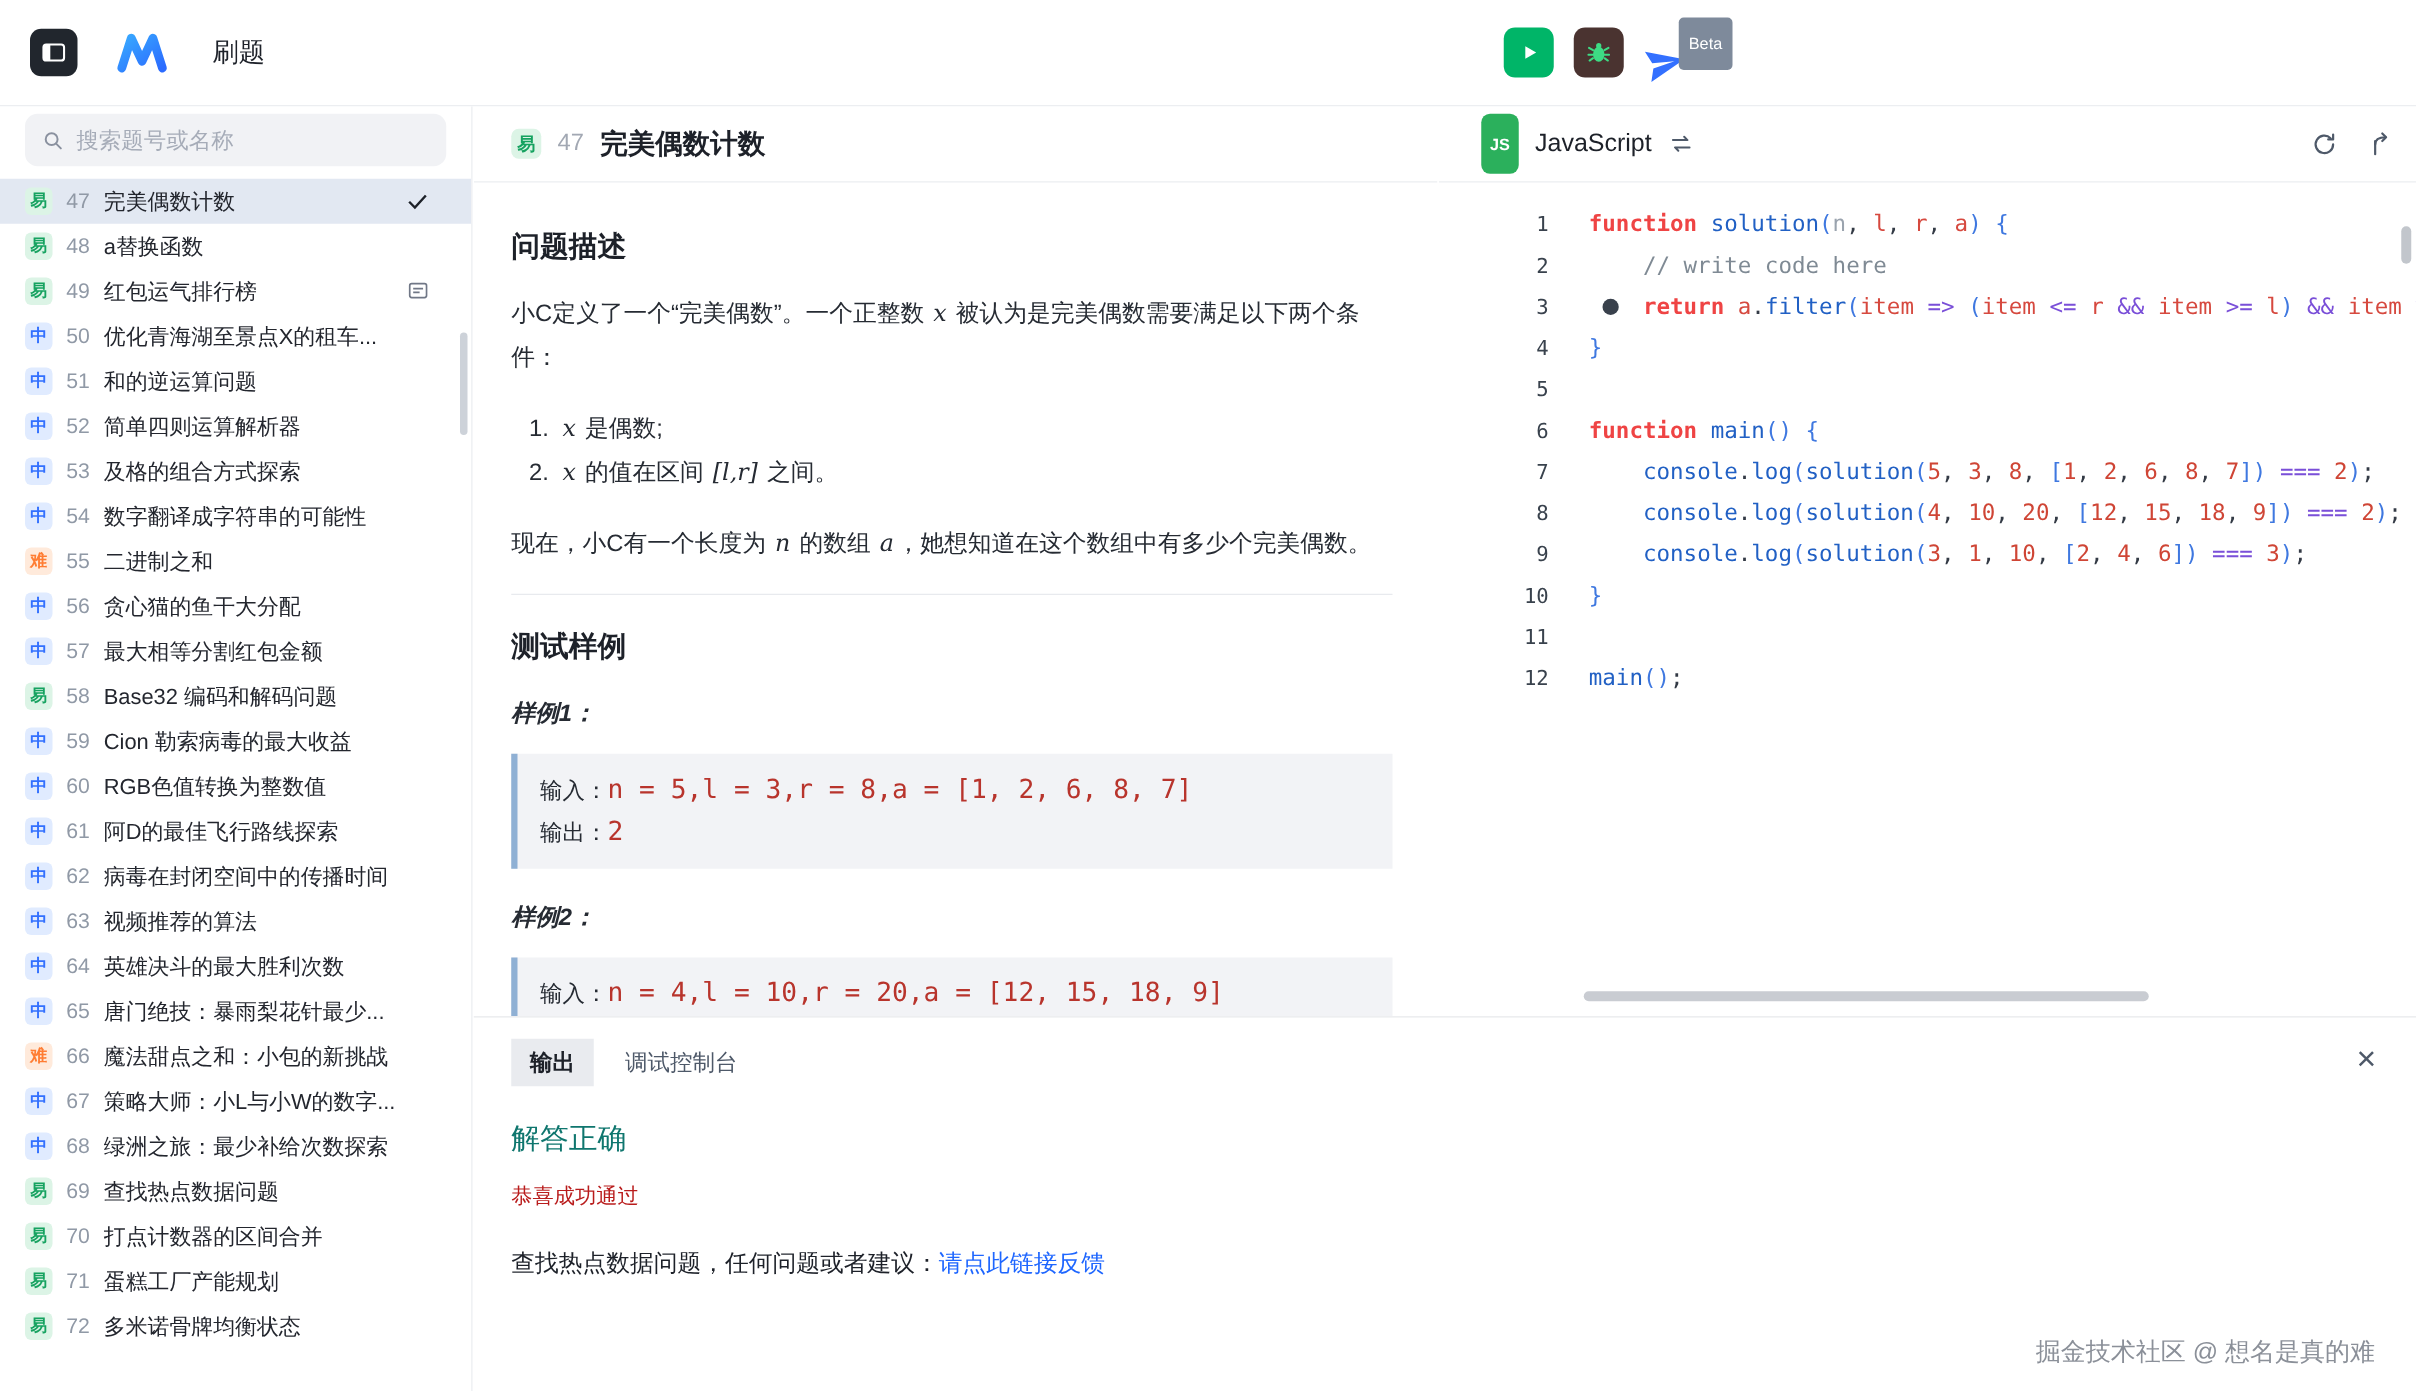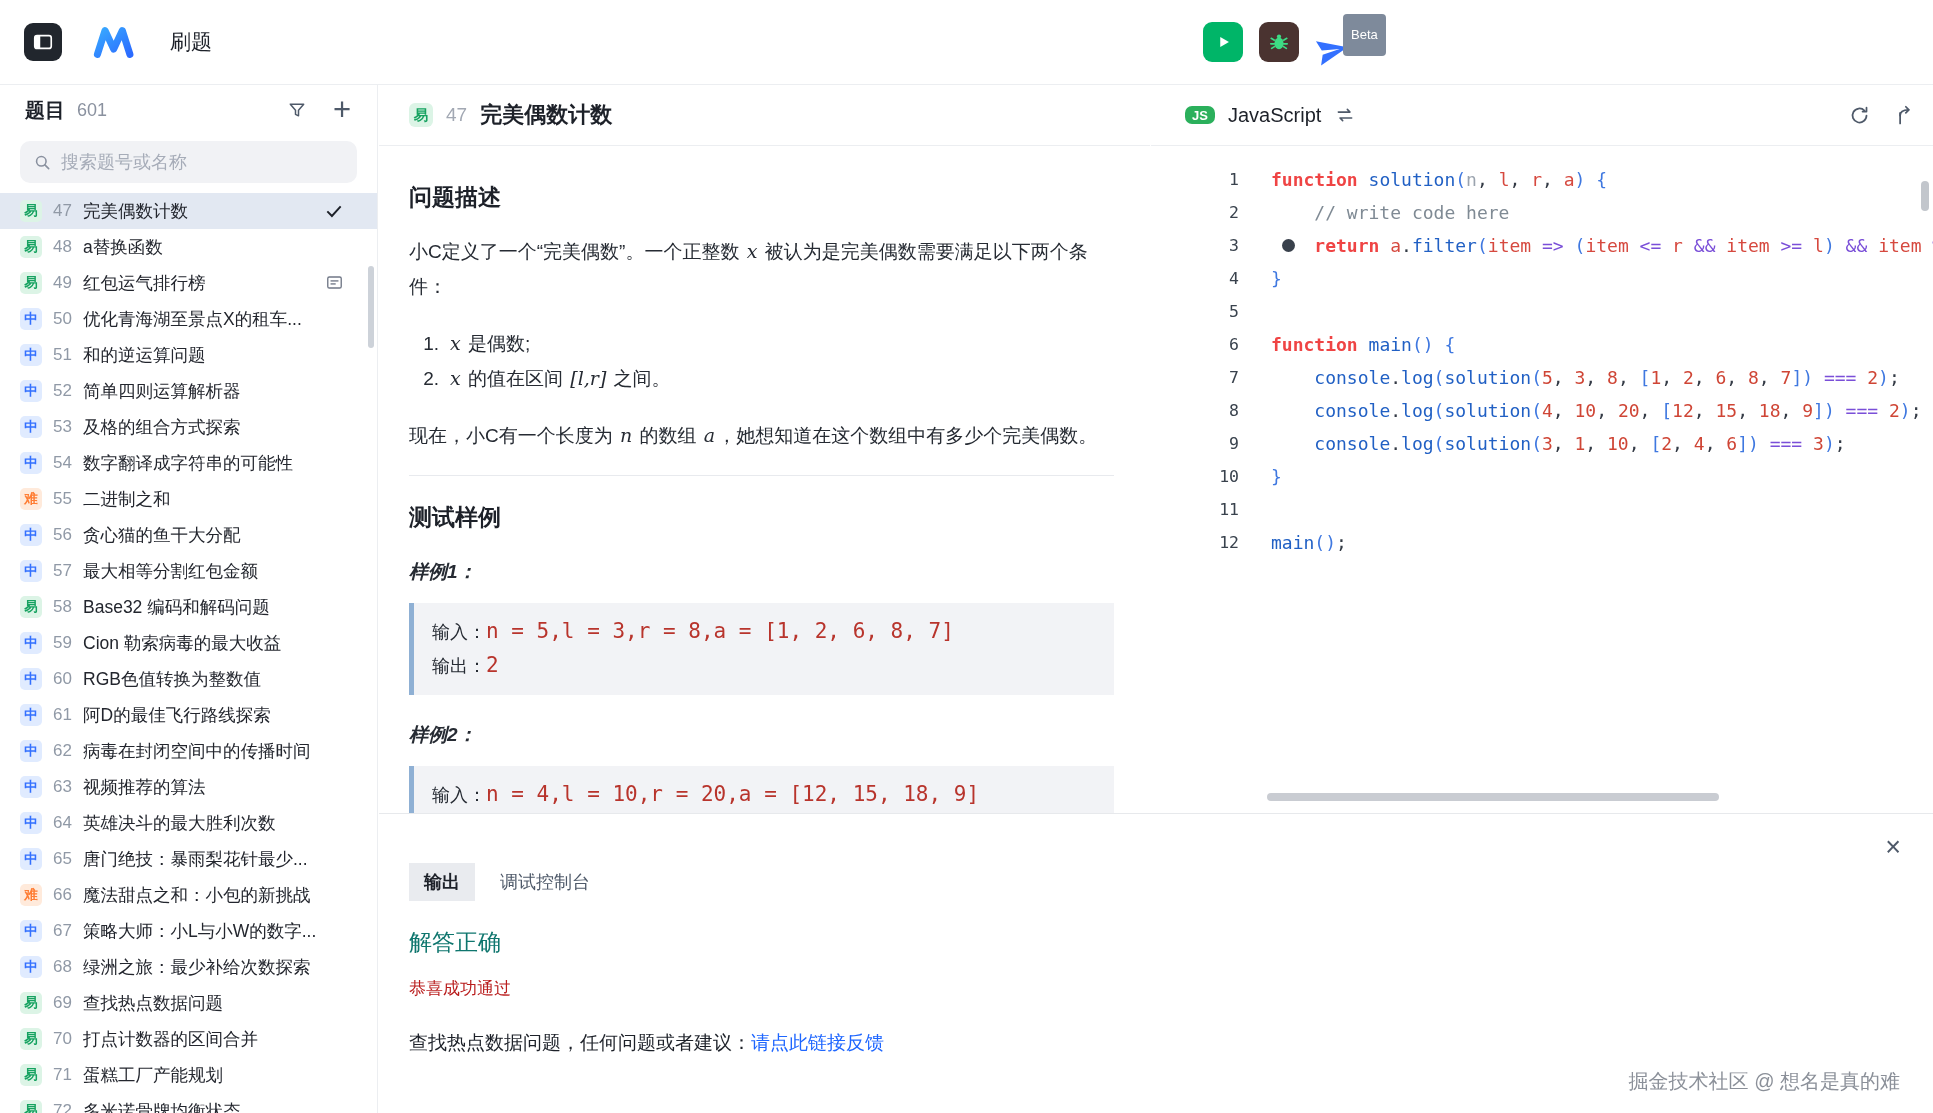--- a/index.html
+++ b/index.html
@@ -70,21 +70,21 @@
   .rule { border:none; border-top:1px solid #e8eaee; margin:20px 0 26px; }
   .sample-label { font-style:italic; font-weight:700; margin-bottom:14px; }
   .sample-block { background:#f2f3f6; border-left:5px solid #8fb0d4; padding:12px 18px;
                   margin-bottom:22px; line-height:33px; font-size:18px; }
   .sample-block.tall { min-height:130px; }
   .sample-code { font-family:"DejaVu Sans Mono","Liberation Mono",monospace; color:#b8342c; font-size:21px; }
 
   
   .editor-panel { position:absolute; left:1151px; top:85px; right:0; height:728px; background:#fff; overflow:hidden; }
   .editor-head { height:61px; border-bottom:1px solid #eceef1; display:flex; align-items:center; padding:0 18px 0 34px; }
-  .js-icon { width:30px; height:18px; border-radius:7px; background:#2bb05c; color:#fff; font-weight:700;
+  .js-icon { width:30px; height:48px; border-radius:7px; background:#2bb05c; color:#fff; font-weight:700;
              font-size:13px; display:flex; align-items:center; justify-content:center; flex:none; }
   .lang-label { font-size:20px; margin-left:13px; font-weight:500; }
   .swap-btn { margin-left:14px; background:none; border:none; display:flex; cursor:pointer; }
   .eh-spacer { flex:1; }
   .icon-btn { background:none; border:none; display:flex; cursor:pointer; margin-left:24px; }
   .editor-body { position:relative; padding-top:17px; }
   .code-line { display:flex; height:33px; font-family:"DejaVu Sans Mono","Liberation Mono",monospace;
                font-size:18px; line-height:33px; white-space:pre; }
   .gutter { width:88px; flex:none; text-align:right; color:#39424d; font-size:16.5px; }
   .line-code { padding-left:32px; white-space:pre; }
@@ -99,21 +99,21 @@
   .tk-cm { color:#7f8a94; }
   .code-dot { position:absolute; left:131px; top:93px; width:13px; height:13px; border-radius:50%; background:#39414c; }
   .h-scroll { position:absolute; left:116px; bottom:12px; width:452px; height:8px; border-radius:4px; background:#c9ccd2; }
   .v-scroll { position:absolute; right:4px; top:96px; width:8px; height:30px; border-radius:4px; background:#c2c6cc; }
 
   
   .output-panel { position:absolute; left:379px; right:0; bottom:0; height:300px; background:#fff;
                   border-top:1px solid #e7e9ec; }
   .op-tabs { display:flex; align-items:center; padding:17px 0 0 30px; gap:10px; }
   .op-tab { font-size:18px; padding:7px 15px; border:none; background:none; color:#4e5969;
-            cursor:pointer; border-radius:0; font-family:Liberation Mono, monospace;margin-top:32px; }
+            cursor:pointer; border-radius:0; font-family:Liberation Mono, monospace; }
   .op-tab.active { background:#e9ebef; color:#1d2129; font-weight:600; }
   .op-close { position:absolute; top:20px; right:32px; background:none; border:none; font-size:27px;
               color:#4e5969; cursor:pointer; line-height:1; }
   .op-body { padding:26px 0 0 30px; }
   .result { color:#0f766e; font-size:23px; font-weight:500; }
   .congrats { margin-top:19px; color:#b91c1c; font-size:17px; }
   .feedback { margin-top:30px; font-size:19px; }
   .feedback a { color:#1e66ff; text-decoration:none; cursor:pointer; }
   .watermark { position:absolute; right:33px; bottom:18px; color:#8b9099; font-size:20px; }
 </style>
@@ -161,30 +161,20 @@
           <svg viewBox="0 0 24 24" width="35" height="35">
             <path d="M2.2 20.5L22.5 12 2.2 3.5l2.6 7L17 12 4.8 13.5z" fill="#3370ff" transform="rotate(-12 12 12)"></path>
           </svg>
         </button>
         <span class="beta">Beta</span>
       </span>
     </div>
   </header>
 
   <aside class="sidebar">
-    <div class="sb-head">
-      <span class="sb-title">题目</span>
-      <span class="sb-count">601</span>
-      <button class="filter-btn">
-        <svg viewBox="0 0 24 24" width="20" height="20">
-          <path d="M4 5h16l-6.2 7.2V19l-3.6-1.8v-5z" fill="none" stroke="#4e5969" stroke-width="1.8" stroke-linejoin="round"></path>
-        </svg>
-      </button>
-      <button class="add-btn">+</button>
-    </div>
     <div class="search-box">
       <svg viewBox="0 0 24 24" width="19" height="19">
         <circle cx="10.5" cy="10.5" r="6" fill="none" stroke="#8a919f" stroke-width="2"></circle>
         <path d="M15 15l4.8 4.8" stroke="#8a919f" stroke-width="2" stroke-linecap="round"></path>
       </svg>
       <input class="search-input" placeholder="搜索题号或名称" style="">
     </div>
     <div class="problem-list">
         <div class="p-item selected">
           <span class="badge easy">易</span>

